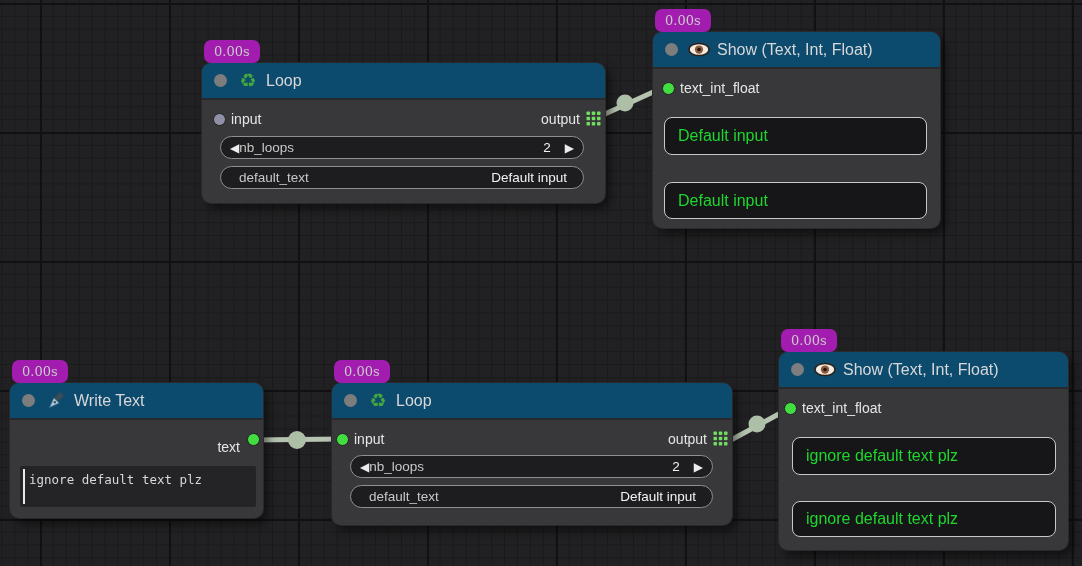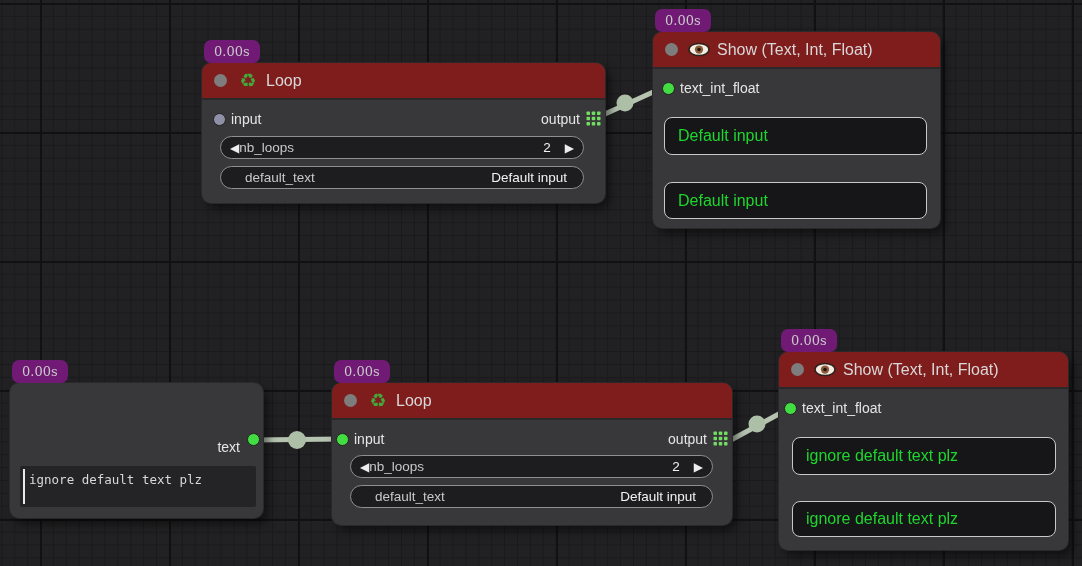--- a/index.html
+++ b/index.html
@@ -19,27 +19,27 @@
   }
   #wires{position:absolute;left:0;top:0;z-index:1;}
   .node{
     position:absolute;z-index:2;
     background:#38383a;
     border-radius:9px;
     box-shadow:0 0 0 1px #29292b,5px 6px 10px rgba(0,0,0,.5);
   }
   .badge{
     position:absolute;left:2px;top:-23px;height:23px;
-    background:#701a75;border-radius:7px;
+    background:#a21caf;border-radius:7px;
     color:#c9c9c9;font-family:"DejaVu Serif",serif;font-size:13px;
     line-height:23px;padding:0 10px;
   }
   .title-bar{
     position:absolute;left:0;top:0;right:0;height:37px;
-    background:#7f1d1d;border-radius:9px 9px 0 0;
+    background:#0c4a6e;border-radius:9px 9px 0 0;
     border-bottom:2px solid #29292b;
     display:flex;align-items:center;padding-left:12px;box-sizing:border-box;
   }
   .collapse-dot{
     width:13px;height:13px;border-radius:50%;
     background:#7d7d7d;margin-right:10px;flex:none;
   }
   .title-icon{width:22px;margin-right:7px;flex:none;display:flex;align-items:center;justify-content:center;}
   .recycle-glyph{font-size:19px;line-height:1;color:#44a83c;}
   .title-text{color:#d8d8d8;font-size:16px;white-space:nowrap;}
@@ -52,21 +52,21 @@
   .socket-label{position:absolute;color:#e5e5e5;font-size:14px;line-height:15px;white-space:nowrap;}
   .grid-icon{position:absolute;width:15px;height:15px;}
   .widget{
     position:absolute;height:23px;box-sizing:border-box;
     background:#1d1d1f;border:1px solid #8f8f8f;border-radius:12px;
     display:flex;align-items:center;font-size:13.5px;color:#c8c8c8;
     padding:0 9px;
   }
   .widget .arrow{color:#ececec;font-size:12px;line-height:1;flex:none;}
   .widget .wlabel{flex:1;white-space:nowrap;overflow:hidden;}
-  .widget .wlabel.noarrow{margin-left:15px;}
+  .widget .wlabel.noarrow{margin-left:9px;}
   .widget .wvalue{color:#f2f2f2;margin-right:14px;white-space:nowrap;}
   .widget .wvalue.endpad{margin-right:7px;}
   .display-box{
     position:absolute;box-sizing:border-box;
     background:#161618;border:1.5px solid #c8c8c8;border-radius:8px;
     color:#1ed72e;font-size:16px;
     display:flex;align-items:center;padding-left:13px;
     white-space:nowrap;overflow:hidden;
   }
   .textarea{
@@ -144,20 +144,31 @@
       <span class="title-text">Show (Text, Int, Float)</span>
     </div>
     <div class="socket green" style="left:9px;top:50px;"></div>
     <span class="socket-label" style="left:27px;top:49px;">text_int_float</span>
     <div class="display-box" style="left:11px;top:85px;width:263px;height:38px;">Default input</div>
     <div class="display-box" style="left:11px;top:150px;width:263px;height:37px;">Default input</div>
   </div>
 
   <div class="node" style="left:10px;top:383px;width:253px;height:135px;">
     <div class="badge">0.00s</div>
+    <div class="title-bar">
+      <span class="collapse-dot"></span>
+      <span class="title-icon">
+        <svg width="20" height="20" viewBox="0 0 24 24">
+          <rect x="12.2" y="1.5" width="6.5" height="11" rx="2" transform="rotate(45 15.5 7)" fill="#3b4c57"></rect>
+          <path d="M4.5 19.5 L9.5 8.5 L15.5 14.5 Z" fill="#a9cadf" stroke="#5b7f96" stroke-width="1"></path>
+          <circle cx="10.6" cy="13.4" r="1.4" fill="#3b4c57"></circle>
+        </svg>
+      </span>
+      <span class="title-text">Write Text</span>
+    </div>
     <span class="socket-label" style="right:23px;top:57px;">text</span>
     <div class="socket green" style="left:237px;top:50px;"></div>
     <div class="textarea" style="left:10px;top:83px;width:236px;height:41px;">
       <span class="caret"></span>
       <span class="tx">ignore default text plz</span>
     </div>
   </div>
 
   <div class="node" style="left:332px;top:383px;width:400px;height:142px;">
     <div class="badge">0.00s</div>

